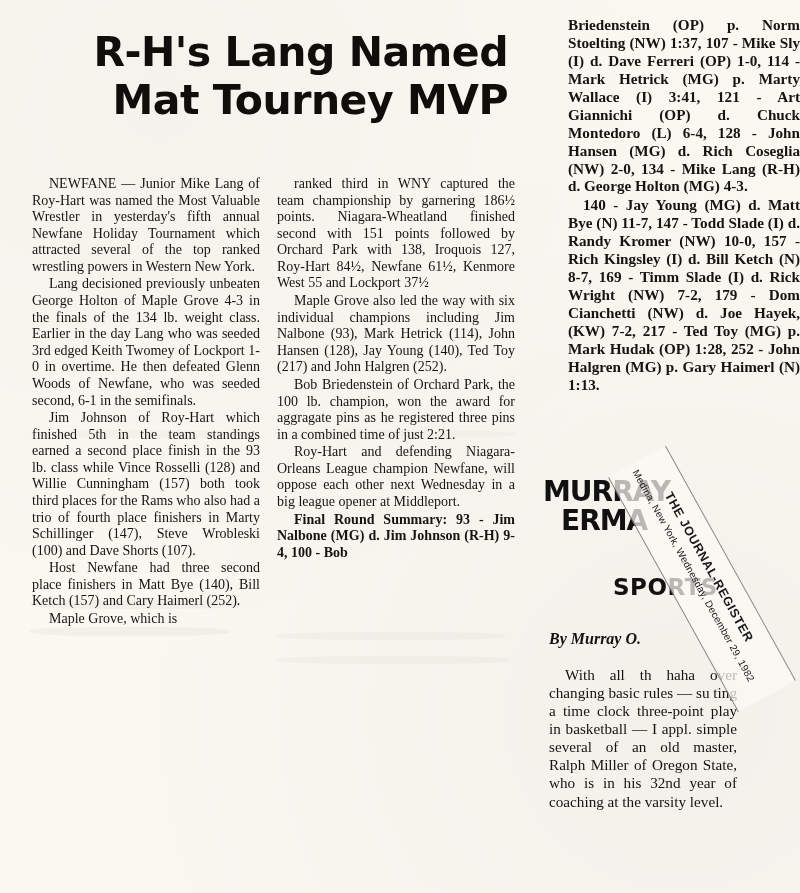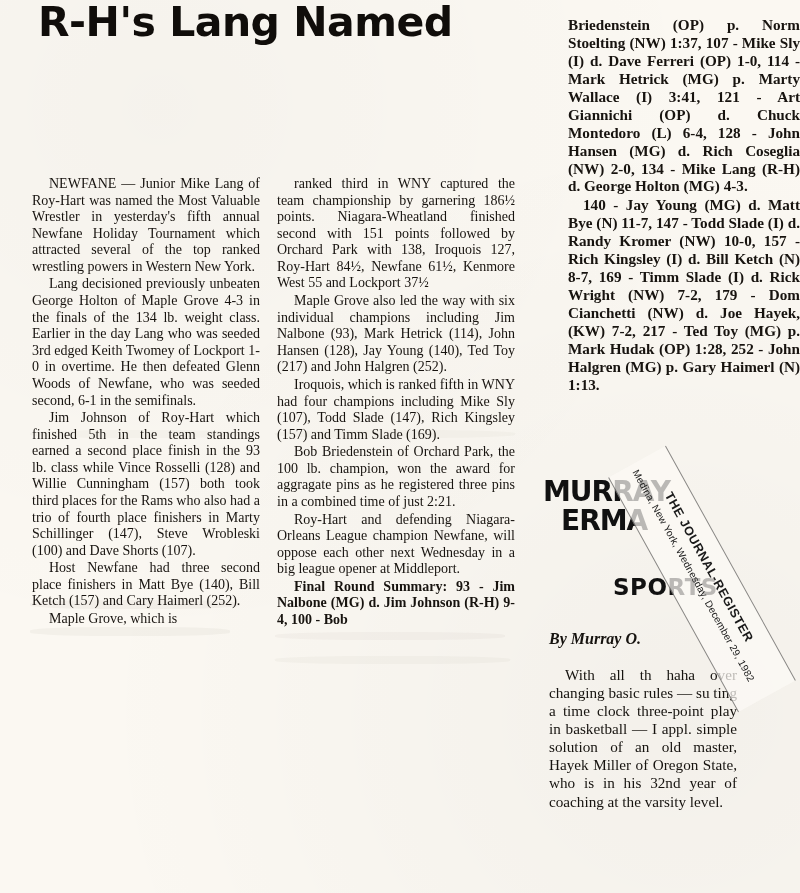--- a/index.html
+++ b/index.html
@@ -28,23 +28,23 @@
     background:
       radial-gradient(circle at 20% 12%, rgba(0,0,0,0.025), rgba(0,0,0,0) 55%),
       radial-gradient(circle at 85% 80%, rgba(0,0,0,0.03), rgba(0,0,0,0) 60%);
     pointer-events: none;
   }
 
   
   .headline {
     position: absolute;
     left: 38px;
-    top: 0;
+    top: 30px;
     width: 470px;
-    text-align: left;
+    text-align: right;
     font-family: "DejaVu Sans", sans-serif;
     font-weight: bold;
     font-size: 41px;
     line-height: 1.12;
     letter-spacing: -0.5px;
     color: #100d0a;
   }
   .headline .l1 { display: block; }
   .headline .l2 { display: block; margin-top: 2px; }
 
@@ -177,53 +177,53 @@
     letter-spacing: 0.2px;
   }
 </style>
 </head>
 <body>
 
 <div class="page">
 
   <div class="headline">
     <span class="l1">R-H's Lang Named</span>
+    <span class="l2">Mat Tourney MVP</span>
   </div>
 
   <div class="col" id="col1">
     <p class="first">NEWFANE — Junior Mike Lang of Roy-Hart was named the Most Valuable Wrestler in yesterday's fifth annual Newfane Holiday Tournament which attracted several of the top ranked wrestling powers in Western New York.</p>
     <p>Lang decisioned previously unbeaten George Holton of Maple Grove 4-3 in the finals of the 134 lb. weight class. Earlier in the day Lang who was seeded 3rd edged Keith Twomey of Lockport 1-0 in overtime. He then defeated Glenn Woods of Newfane, who was seeded second, 6-1 in the semifinals.</p>
     <p>Jim Johnson of Roy-Hart which finished 5th in the team standings earned a second place finish in the 93 lb. class while Vince Rosselli (128) and Willie Cunningham (157) both took third places for the Rams who also had a trio of fourth place finishers in Marty Schillinger (147), Steve Wrobleski (100) and Dave Shorts (107).</p>
     <p>Host Newfane had three second place finishers in Matt Bye (140), Bill Ketch (157) and Cary Haimerl (252).</p>
     <p>Maple Grove, which is</p>
   </div>
 
   <div class="col" id="col2">
     <p class="first">ranked third in WNY captured the team championship by garnering 186½ points. Niagara-Wheatland finished second with 151 points followed by Orchard Park with 138, Iroquois 127, Roy-Hart 84½, Newfane 61½, Kenmore West 55 and Lockport 37½</p>
     <p>Maple Grove also led the way with six individual champions including Jim Nalbone (93), Mark Hetrick (114), John Hansen (128), Jay Young (140), Ted Toy (217) and John Halgren (252).</p>
-    <p>Iroquois, which is ranked fifth in WNY had four champions including Mike Sly (107), Todd Slade (147), Rich Kingsley (157) and Timm Slade (169).</p>
     <p>Bob Briedenstein of Orchard Park, the 100 lb. champion, won the award for aggragate pins as he registered three pins in a combined time of just 2:21.</p>
     <p>Roy-Hart and defending Niagara-Orleans League champion Newfane, will oppose each other next Wednesday in a big league opener at Middleport.</p>
     <p style="font-weight:bold"><span>Final Round Summary:</span> <span>93 - Jim Nalbone (MG) d. Jim Johnson (R-H) 9-4, 100 - Bob</span></p>
   </div>
 
   <div class="col" id="col3">
     <p style="text-indent:0">Briedenstein (OP) p. Norm Stoelting (NW) 1:37, 107 - Mike Sly (I) d. Dave Ferreri (OP) 1-0, 114 - Mark Hetrick (MG) p. Marty Wallace (I) 3:41, 121 - Art Giannichi (OP) d. Chuck Montedoro (L) 6-4, 128 - John Hansen (MG) d. Rich Coseglia (NW) 2-0, 134 - Mike Lang (R-H) d. George Holton (MG) 4-3.</p>
     <p>140 - Jay Young (MG) d. Matt Bye (N) 11-7, 147 - Todd Slade (I) d. Randy Kromer (NW) 10-0, 157 - Rich Kingsley (I) d. Bill Ketch (N) 8-7, 169 - Timm Slade (I) d. Rick Wright (NW) 7-2, 179 - Dom Cianchetti (NW) d. Joe Hayek, (KW) 7-2, 217 - Ted Toy (MG) p. Mark Hudak (OP) 1:28, 252 - John Halgren (MG) p. Gary Haimerl (N) 1:13.</p>
   </div>
 
   <div class="murray-box">
     <div class="murray-title">
       <span>MURRAY</span>
       <span class="t2">ERMA</span>
     </div>
     <div class="murray-sports">SPORTS</div>
     <div class="murray-byline">By Murray O.</div>
     <div class="murray-body">
-      <p>With all th          haha over changing               basic rules — su           ting a time clock           three-point play in basketball — I appl.           simple solution of an old master, Hayek Miller of Oregon State, who is in his 32nd year of coaching at the varsity level.</p>
+      <p>With all th          haha over changing               basic rules — su           ting a time clock           three-point play in basketball — I appl.           simple several of an old master, Ralph Miller of Oregon State, who is in his 32nd year of coaching at the varsity level.</p>
     </div>
   </div>
 
   <div class="stamp">
     <div class="band"></div>
     <div class="txt">
       <span>THE JOURNAL-REGISTER</span>
       <span class="small">Medina, New York, Wednesday, December 29, 1982</span>
     </div>
   </div>

